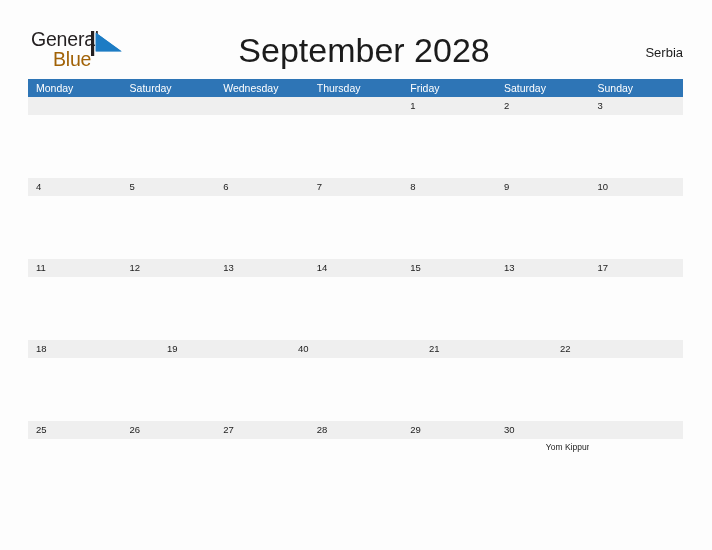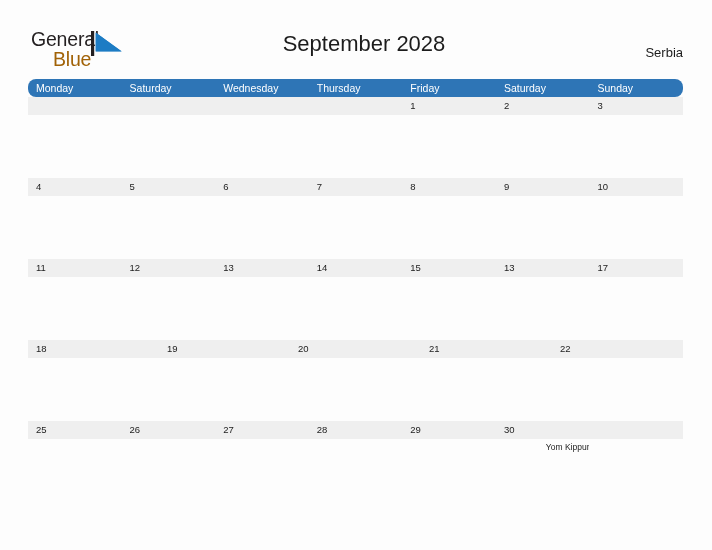--- a/index.html
+++ b/index.html
@@ -56,21 +56,21 @@
     width: 32px;
     height: 25px;
   }
 
   .cal-title {
     position: absolute;
     left: 16px;
     right: 0;
     top: 31px;
     text-align: center;
-    font-size: 22px;
+    font-size: 34px;
     color: #1c1c1c;
     font-family: "Liberation Sans", sans-serif;
     letter-spacing: 0px;
   }
 
   .cal-country {
     position: absolute;
     right: 29px;
     top: 45px;
     font-size: 13px;
@@ -83,21 +83,20 @@
     position: absolute;
     left: 28px;
     top: 79px;
     width: 655px;
   }
 
   .weekdays {
     display: flex;
     background: #2e75b6;
     height: 18px;
-    border-radius: 8px;
   }
   .weekday {
     flex: 1 1 0;
     color: #ffffff;
     font-size: 10.5px;
     line-height: 18px;
     padding-left: 8px;
     box-sizing: border-box;
     white-space: nowrap;
     overflow: hidden;
@@ -286,21 +285,21 @@
   <div class="week has-rule">
     <div class="day">
         <span class="day-num">18</span>
         <div class="day-events"></div>
       </div>
     <div class="day">
         <span class="day-num">19</span>
         <div class="day-events"></div>
       </div>
     <div class="day">
-        <span class="day-num">20</span>
+        <span class="day-num">40</span>
         <div class="day-events"></div>
       </div>
     <div class="day">
         <span class="day-num">21</span>
         <div class="day-events"></div>
       </div>
     <div class="day">
         <span class="day-num">22</span>
         <div class="day-events"></div>
       </div>

